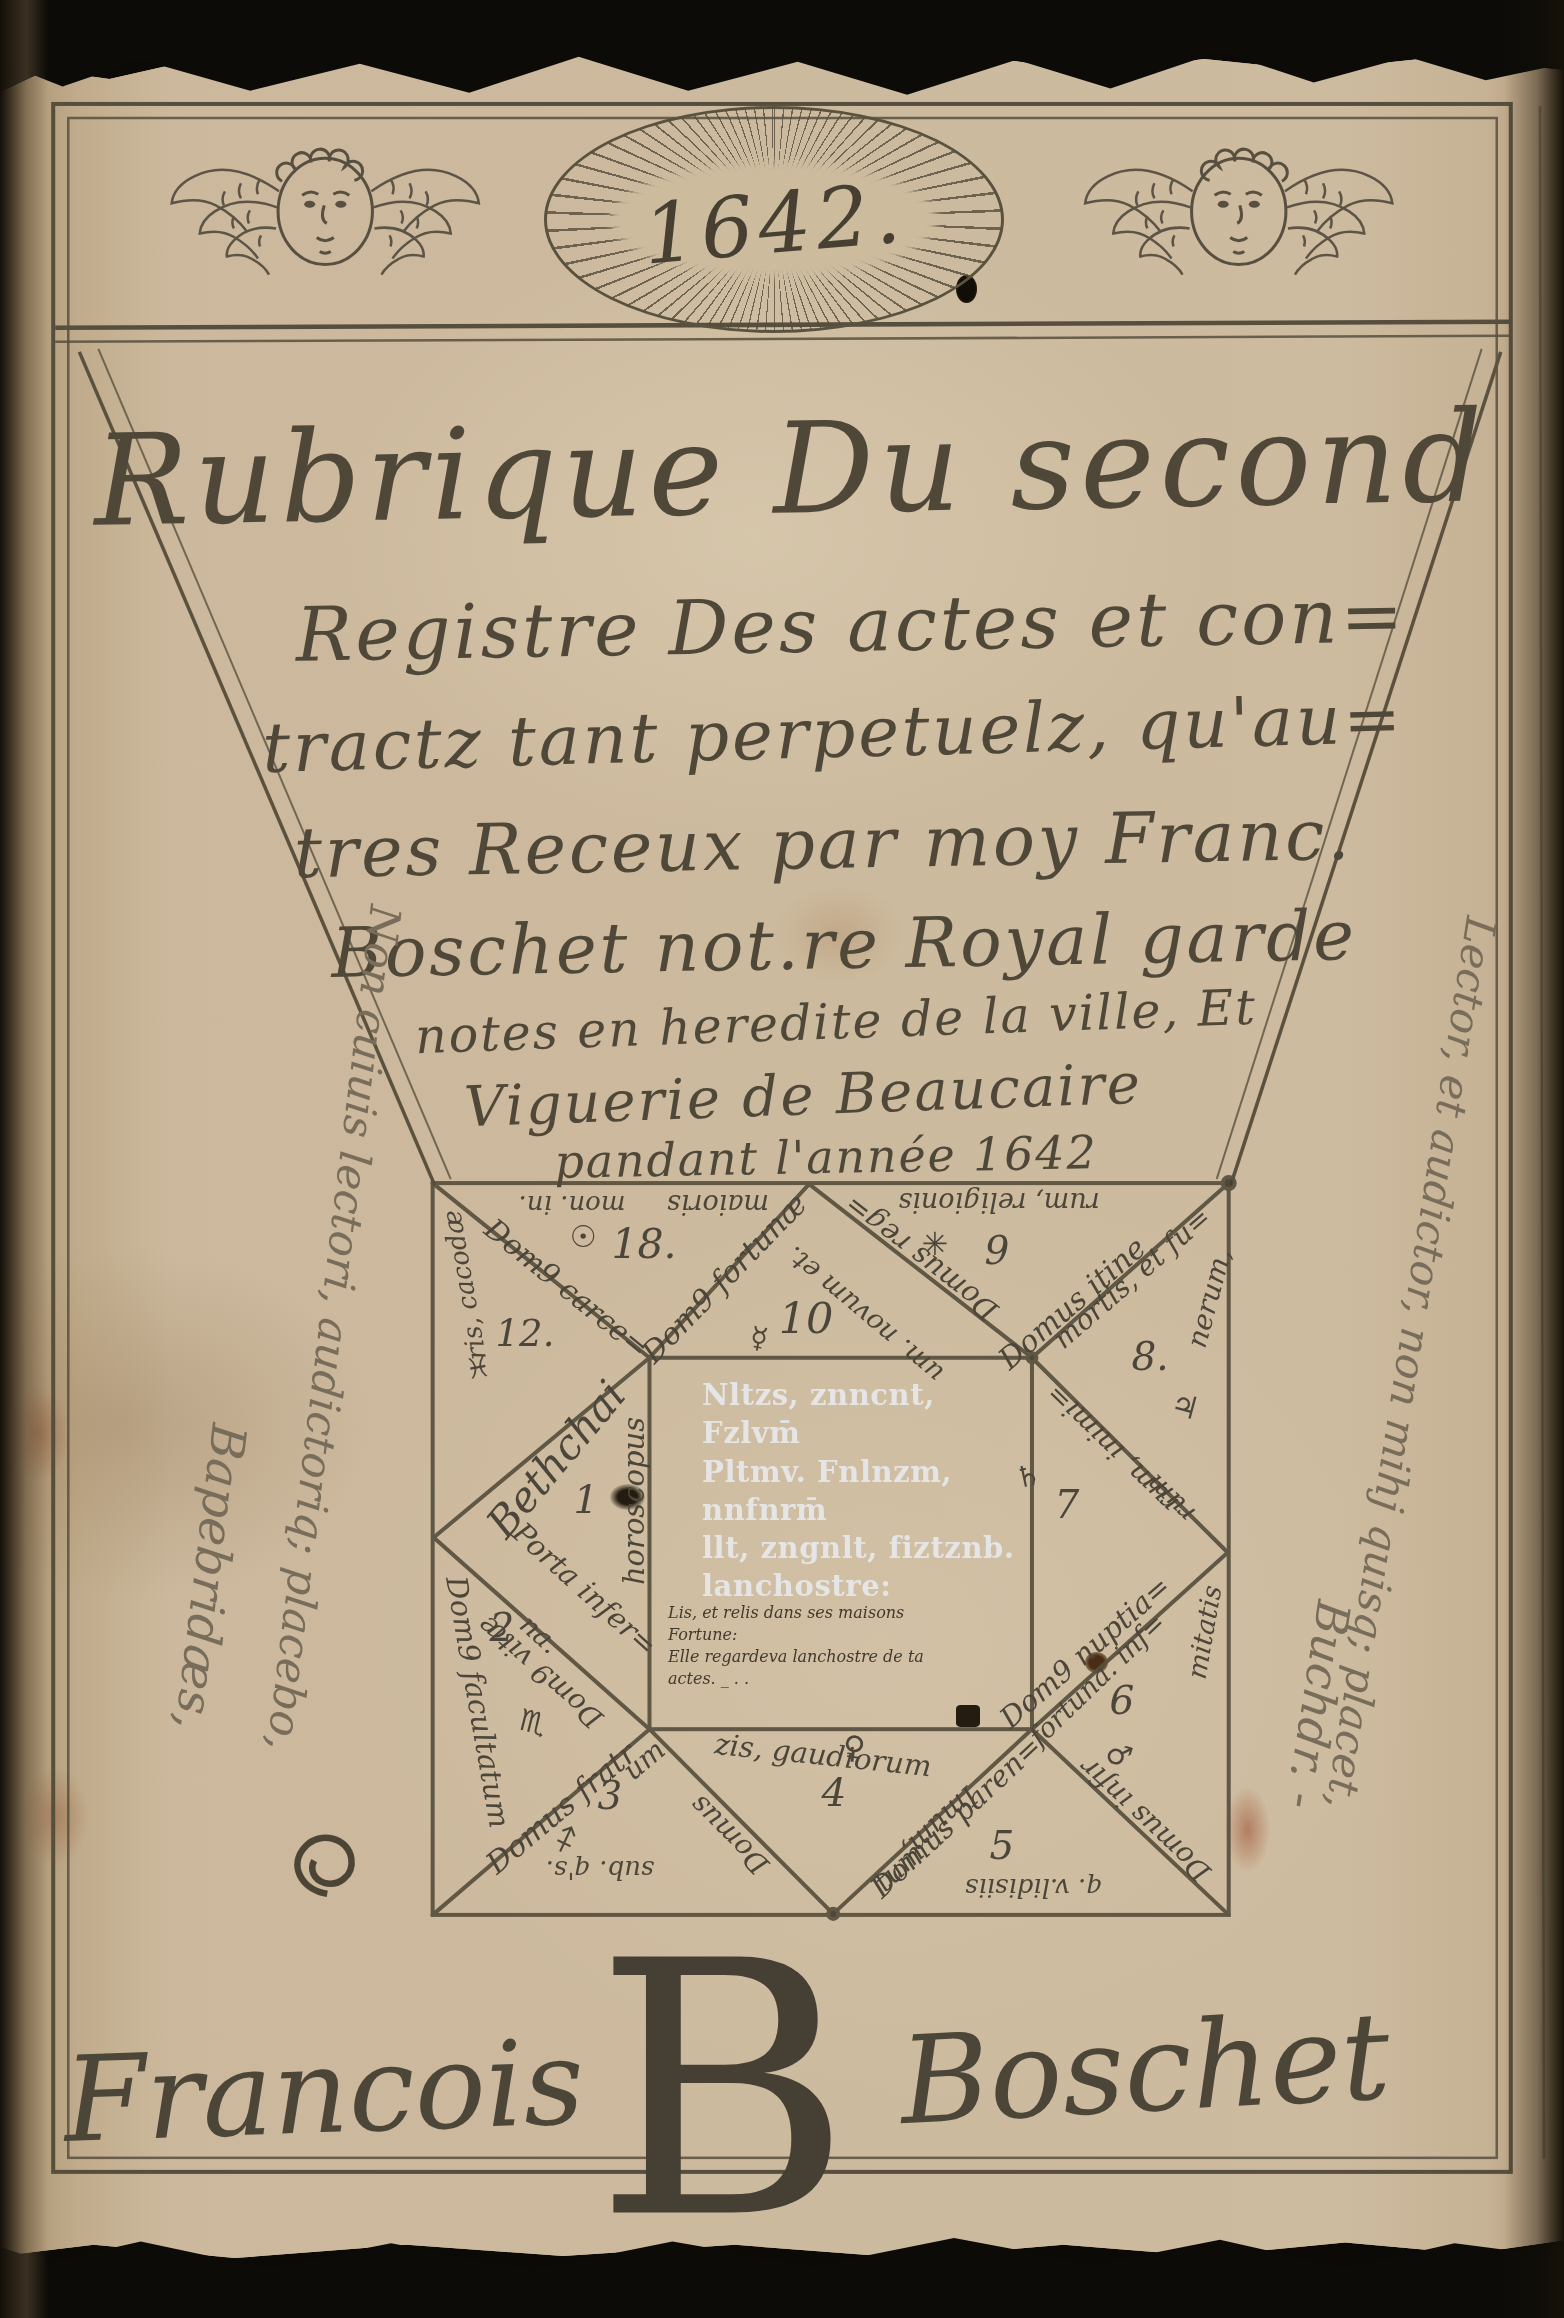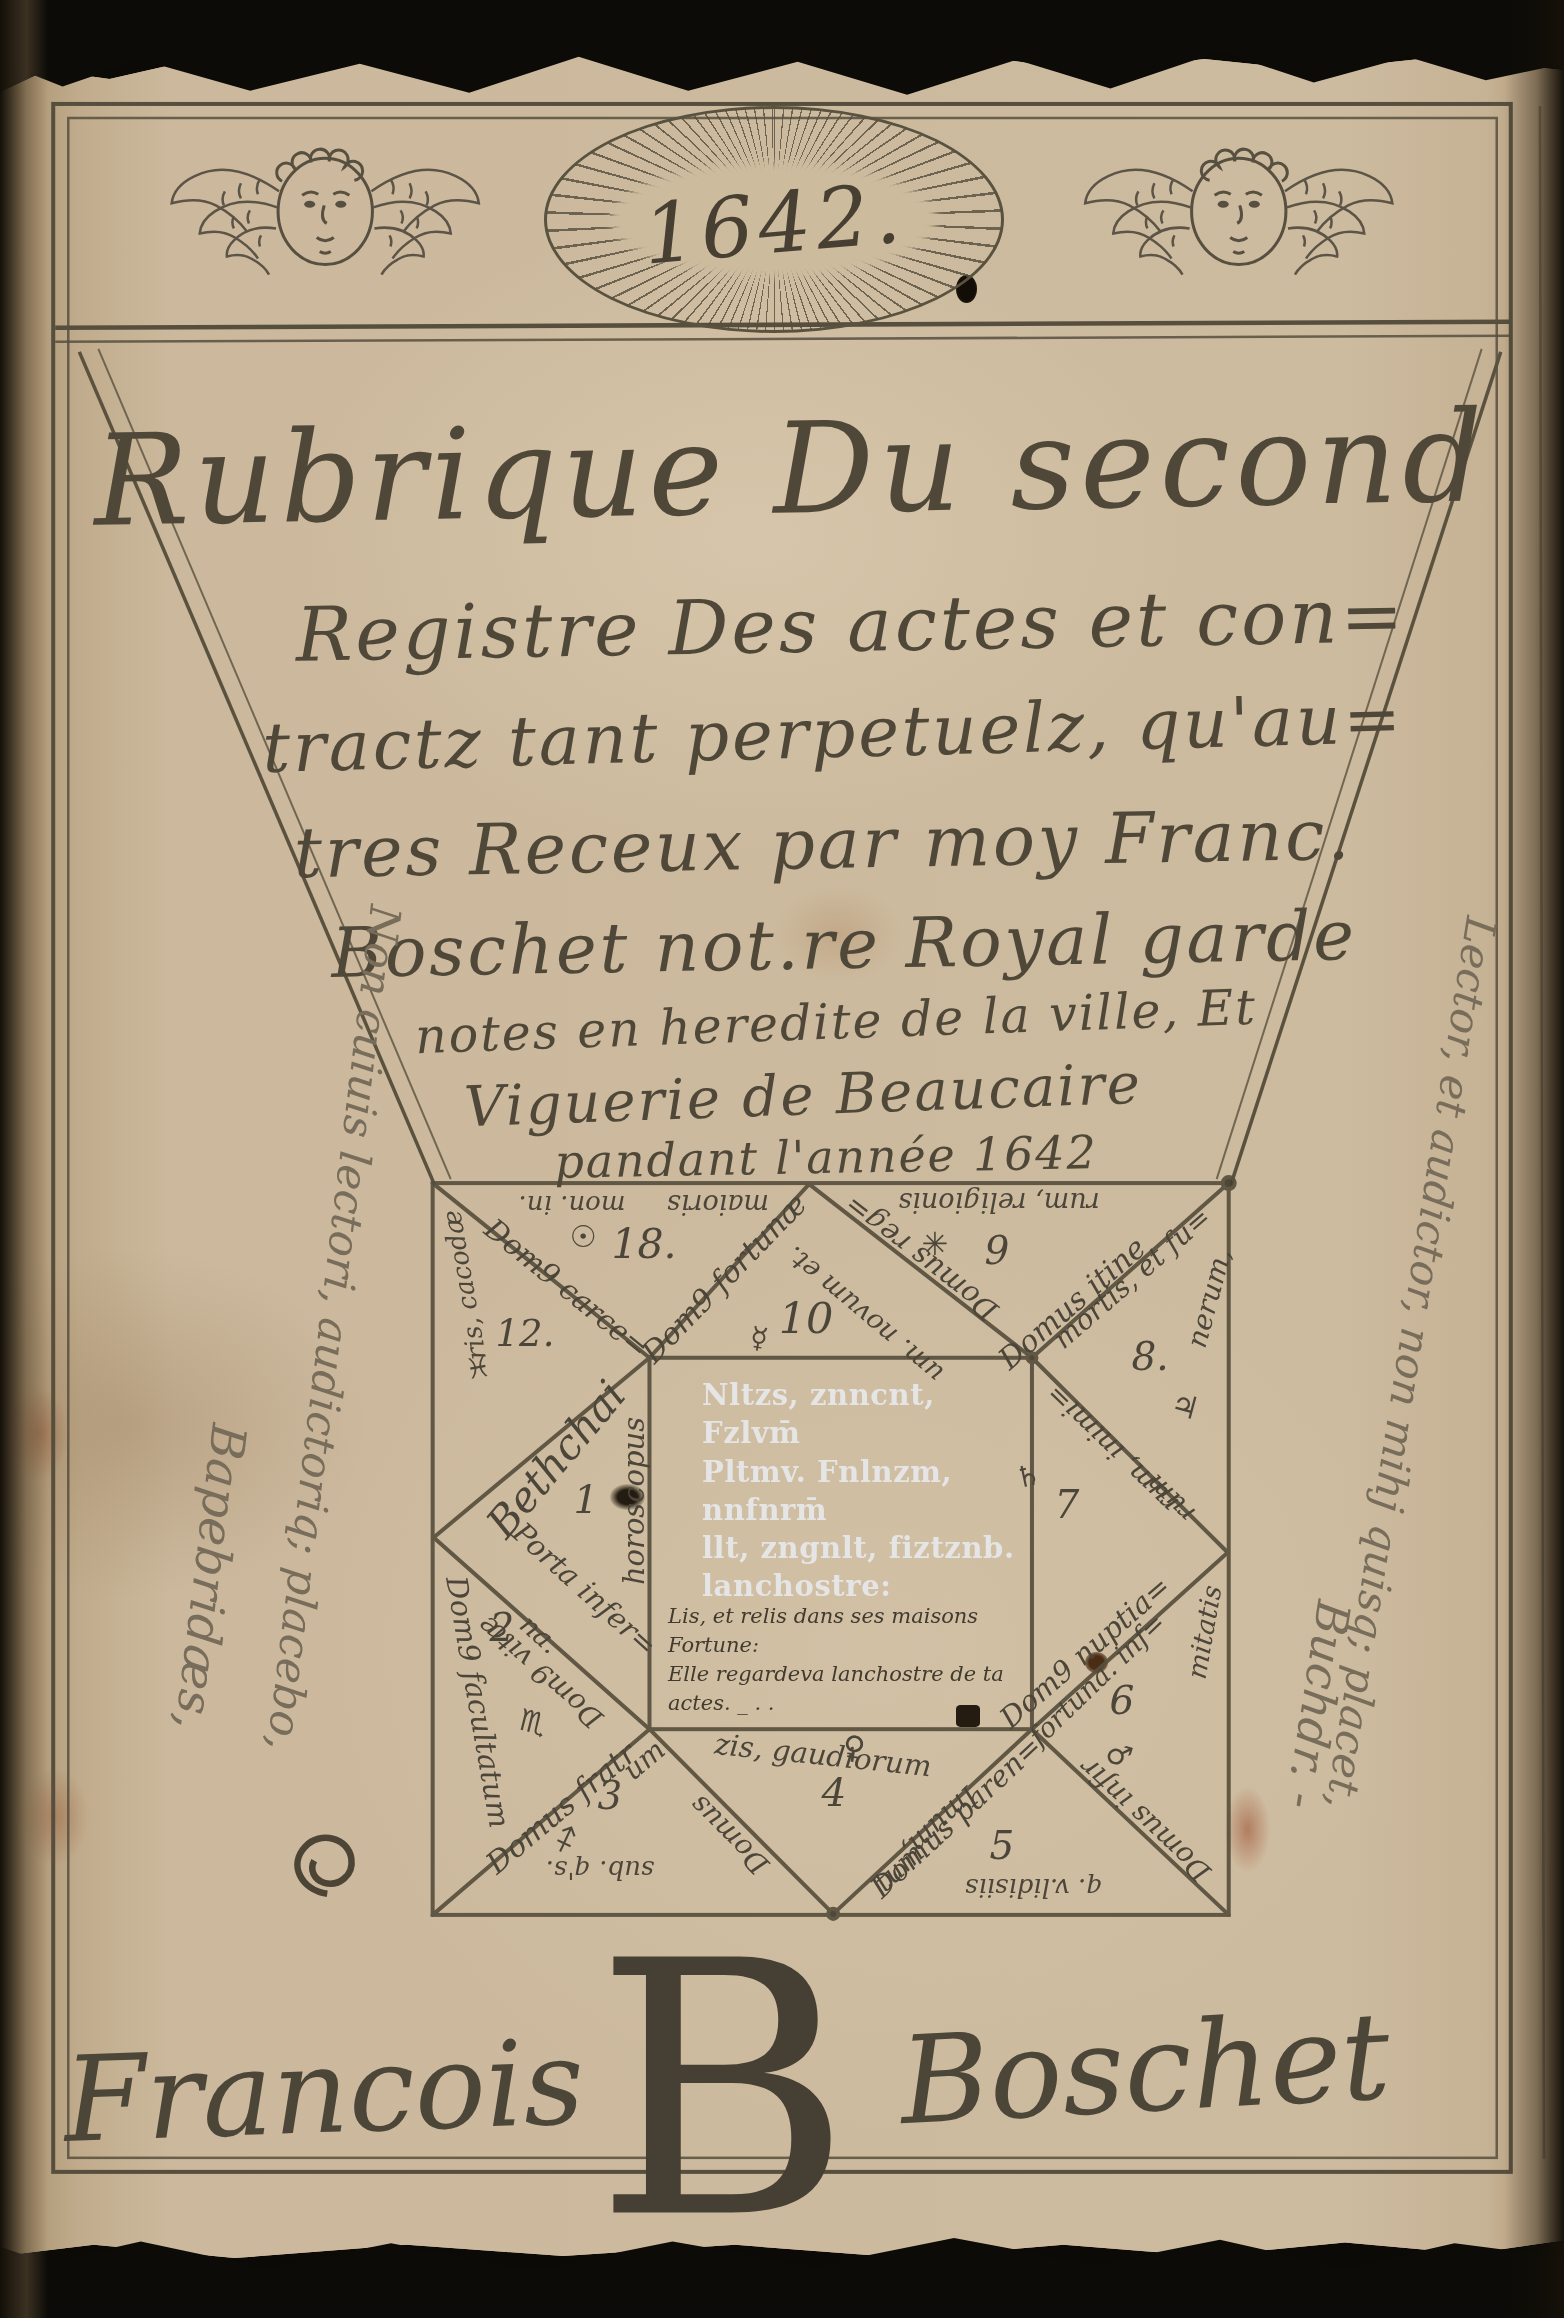--- a/index.html
+++ b/index.html
@@ -220,21 +220,21 @@
   <div class="t up" style="left:572px;top:1205px;font-size:26px;">mon. in.</div>
 
   <div style="position:absolute;left:668px;top:1376px;width:351px;">
     <div class="cipher" style="font-size:29px;line-height:1.32;">
       <div>Nltzs, znncnt, Fzlvm̄</div>
       <div>Pltmv. Fnlnzm, nnfnrm̄</div>
       <div>llt, zngnlt, fiztznb.</div>
       <div>lanchostre:</div>
     </div>
   </div>
-  <div style="position:absolute;left:668px;top:1602px;width:351px;font-style:italic;color:#403a2f;font-size:21px;line-height:1.38;">
+  <div style="position:absolute;left:668px;top:1602px;width:351px;font-style:italic;color:#403a2f;font-size:16px;line-height:1.38;">
     <div>Lis, et relis dans ses maisons</div>
     <div>Fortune:</div>
     <div>Elle regardeva lanchostre de ta</div>
     <div>actes. _ . .</div>
   </div>
 
   <div class="t" style="left:324px;top:2091px;font-size:118px;--r:-2deg;color:#4c4638;">Francois</div>
   <div class="t" style="left:723px;top:2091px;font-size:351px;--r:0deg;font-style:normal;color:#4540333;color:#454033;">B</div>
   <div class="t" style="left:1145px;top:2069px;font-size:121px;--r:-3deg;color:#4c4638;">Boschet</div>
 

